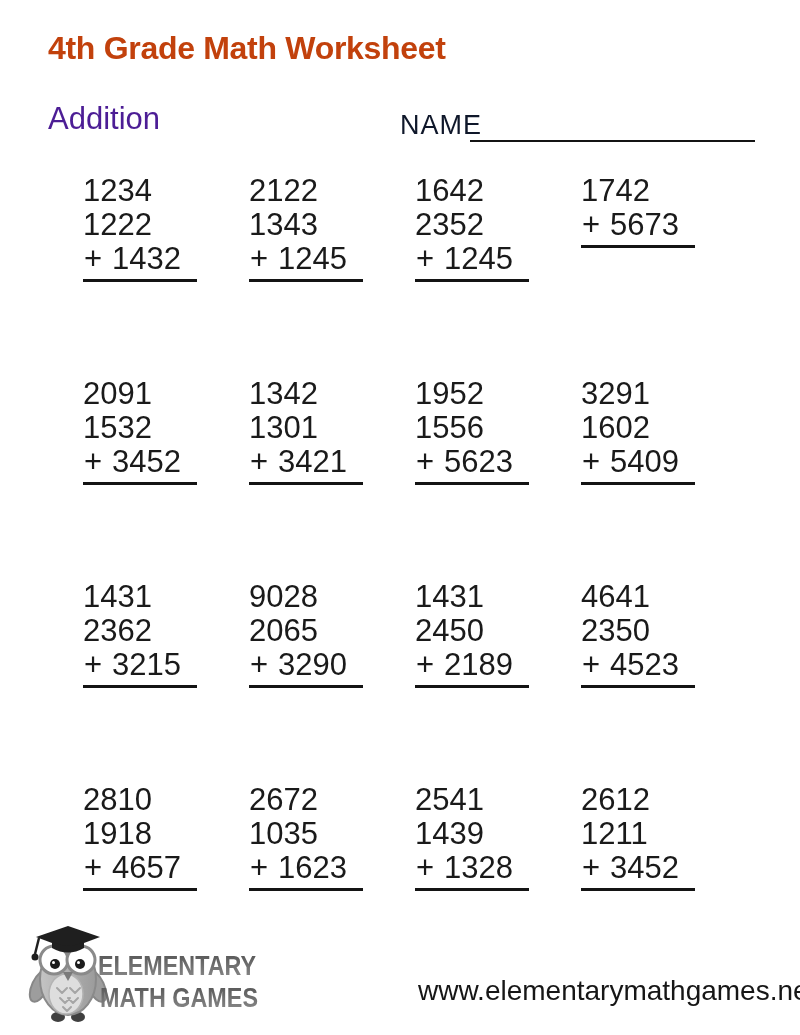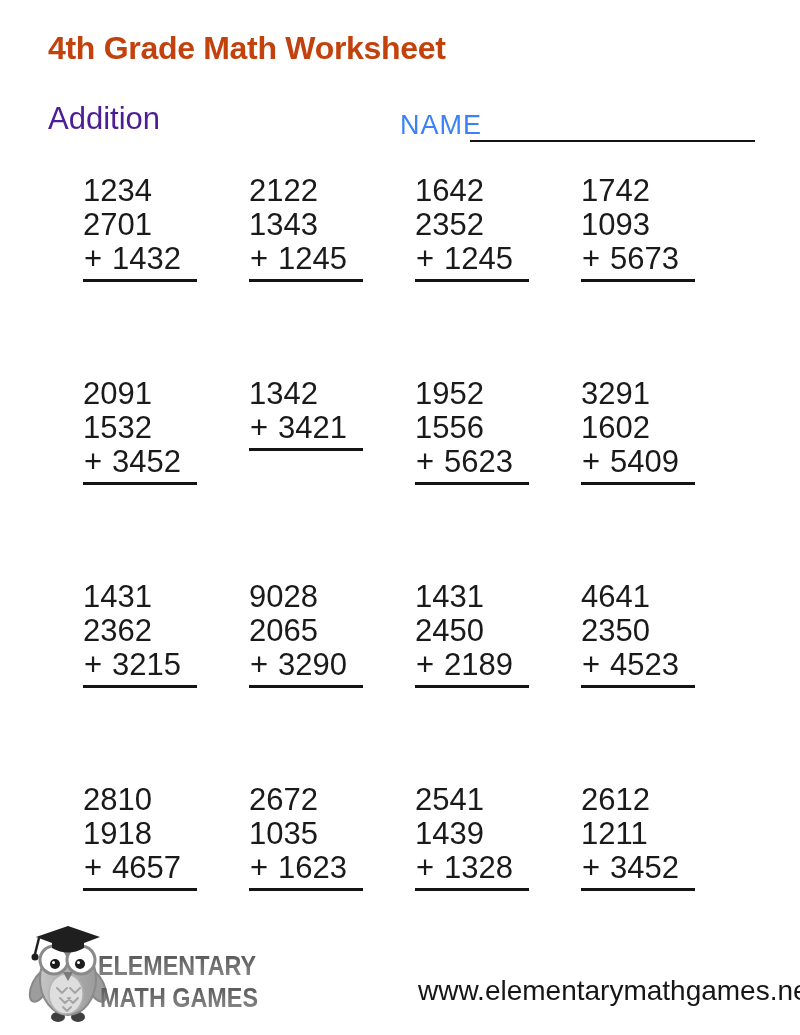--- a/index.html
+++ b/index.html
@@ -10,21 +10,21 @@
   .page-title {
     position:absolute; left:48px; top:30px;
     font-size:32px; font-weight:700; letter-spacing:-0.3px; color:#c2410c;
   }
   .section-label {
     position:absolute; left:48px; top:101px;
     font-size:31px; font-weight:400; color:#4c1d95;
   }
   .name-label {
     position:absolute; left:400px; top:110px;
-    font-size:27px; letter-spacing:1px; color:#3b82f6;
+    font-size:27px; letter-spacing:1px; color:#0f172a;
   }
   .name-line {
     position:absolute; left:470px; top:140px; width:285px; height:0;
     border-top:2px solid #141414;
   }
   .problems-grid {
     position:absolute; left:83px; top:174px;
     display:grid;
     grid-template-columns:repeat(4, 114px);
     column-gap:52px;
@@ -57,21 +57,21 @@
 
 <div class="page-title">4th Grade Math Worksheet</div>
 <div class="section-label">Addition</div>
 <div class="name-label">NAME</div>
 <div class="name-line"></div>
 
 <div class="problems-grid">
 
   <div class="problem">
     <div class="line">1234</div>
-    <div class="line">2701</div>
+    <div class="line">1222</div>
     <div class="addrow">
         <span class="plus">+</span>
         <span class="num">1432</span>
       </div>
     <div class="rule"></div>
   </div>
 
   <div class="problem">
     <div class="line">2122</div>
     <div class="line">1343</div>
@@ -87,40 +87,40 @@
     <div class="line">2352</div>
     <div class="addrow">
         <span class="plus">+</span>
         <span class="num">1245</span>
       </div>
     <div class="rule"></div>
   </div>
 
   <div class="problem">
     <div class="line">1742</div>
-    <div class="line">1093</div>
     <div class="addrow">
         <span class="plus">+</span>
         <span class="num">5673</span>
       </div>
     <div class="rule"></div>
   </div>
 
   <div class="problem">
     <div class="line">2091</div>
     <div class="line">1532</div>
     <div class="addrow">
         <span class="plus">+</span>
         <span class="num">3452</span>
       </div>
     <div class="rule"></div>
   </div>
 
   <div class="problem">
     <div class="line">1342</div>
+    <div class="line">1301</div>
     <div class="addrow">
         <span class="plus">+</span>
         <span class="num">3421</span>
       </div>
     <div class="rule"></div>
   </div>
 
   <div class="problem">
     <div class="line">1952</div>
     <div class="line">1556</div>

